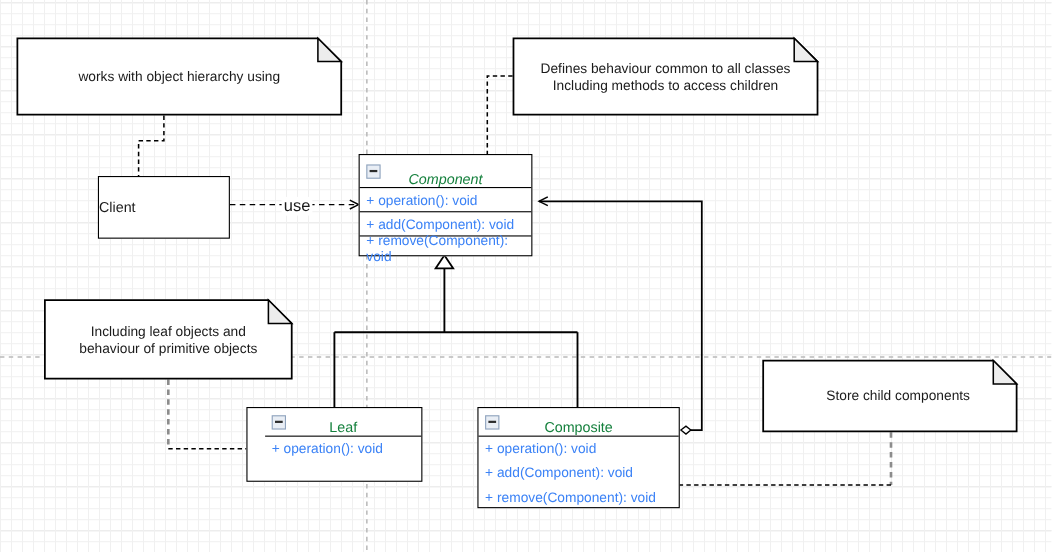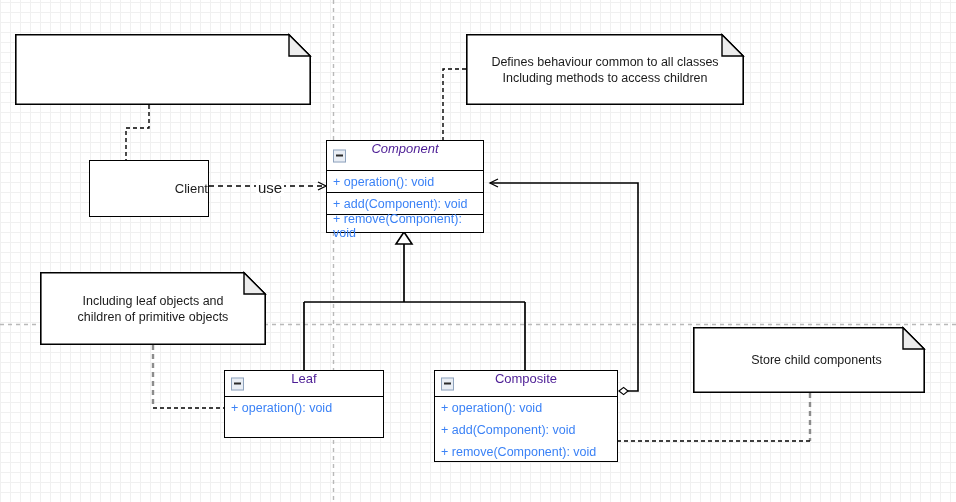--- a/index.html
+++ b/index.html
@@ -30,24 +30,24 @@
   
   .uml-class{
     position:absolute;
     background:#ffffff;
     border:1.6px solid #000000;
     box-sizing:border-box;
   }
   .uml-title{
     position:relative;
     display:flex;
-    align-items:flex-start;
+    align-items:flex-end;
     justify-content:center;
     font-size:13px;
-    color:#4c1d95;
+    color:#15803d;
     border-bottom:1.6px solid #000000;
     box-sizing:border-box;
   }
   .uml-title.abstract{font-style:italic;}
   .collapse-icon{
     position:absolute;
     left:6px;
     top:50%;
     transform:translateY(-50%);
     width:13px;height:13px;
@@ -72,21 +72,21 @@
     height:22px;
   }
   .uml-op.sep{border-bottom:1px solid #000000;}
   .plain-box{
     position:absolute;
     background:#ffffff;
     border:1.6px solid #000000;
     box-sizing:border-box;
     display:flex;
     align-items:center;
-    justify-content:flex-end;
+    justify-content:flex-start;
     font-size:13px;
     color:#1b1b1b;
   }
 
   
   .note{
     position:absolute;
     box-sizing:border-box;
   }
   .note-body{
@@ -167,21 +167,21 @@
     </g>
   </svg>
 
   <div class="note" style="left:15px;top:34px;width:296px;height:71px;">
     <svg class="note-svg" width="296" height="71">
       <path d="M0.8,0.8 L274,0.8 L295.2,22 L295.2,70.2 L0.8,70.2 Z" fill="#ffffff" stroke="#000" stroke-width="1.6"></path>
       <path d="M274,0.8 L274,22 L295.2,22 Z" fill="#ededed" stroke="#000" stroke-width="1.4"></path>
     </svg>
     <div class="note-body">
       <span>
-        <br>
+        <span>works with object hierarchy using</span><br>
       </span>
     </div>
   </div>
 
   <div class="note" style="left:466px;top:34px;width:278px;height:71px;">
     <svg class="note-svg" width="278" height="71">
       <path d="M0.8,0.8 L256,0.8 L277.2,22 L277.2,70.2 L0.8,70.2 Z" fill="#ffffff" stroke="#000" stroke-width="1.6"></path>
       <path d="M256,0.8 L256,22 L277.2,22 Z" fill="#ededed" stroke="#000" stroke-width="1.4"></path>
     </svg>
     <div class="note-body">
@@ -193,21 +193,21 @@
   </div>
 
   <div class="note" style="left:40px;top:272px;width:226px;height:73px;">
     <svg class="note-svg" width="226" height="73">
       <path d="M0.8,0.8 L204,0.8 L225.2,22 L225.2,72.2 L0.8,72.2 Z" fill="#ffffff" stroke="#000" stroke-width="1.6"></path>
       <path d="M204,0.8 L204,22 L225.2,22 Z" fill="#ededed" stroke="#000" stroke-width="1.4"></path>
     </svg>
     <div class="note-body">
       <span>
         <span>Including leaf objects and</span><br>
-        <span>children of primitive objects</span>
+        <span>behaviour of primitive objects</span>
       </span>
     </div>
   </div>
 
   <div class="note" style="left:693px;top:327px;width:247px;height:66px;">
     <svg class="note-svg" width="232" height="66">
       <path d="M0.8,0.8 L210,0.8 L231.2,22 L231.2,65.2 L0.8,65.2 Z" fill="#ffffff" stroke="#000" stroke-width="1.6"></path>
       <path d="M210,0.8 L210,22 L231.2,22 Z" fill="#ededed" stroke="#000" stroke-width="1.4"></path>
     </svg>
     <div class="note-body">
@@ -226,21 +226,21 @@
         </span>
       <span>Component</span>
     </div>
     <div class="uml-ops">
       <div class="uml-op sep">+ operation(): void</div>
       <div class="uml-op sep">+ add(Component): void</div>
       <div class="uml-op">+ remove(Component): void</div>
     </div>
   </div>
 
-  <div class="uml-class" style="left:224px;top:370px;width:160px;height:68px;">
+  <div class="uml-class" style="left:224px;top:370px;width:160px;height:68px;padding-left:16px;">
     <div class="uml-title" style="height:26px;">
       <span class="collapse-icon">
           <span></span>
         </span>
       <span>Leaf</span>
     </div>
     <div class="uml-ops">
       <div class="uml-op">+ operation(): void</div>
     </div>
   </div>

